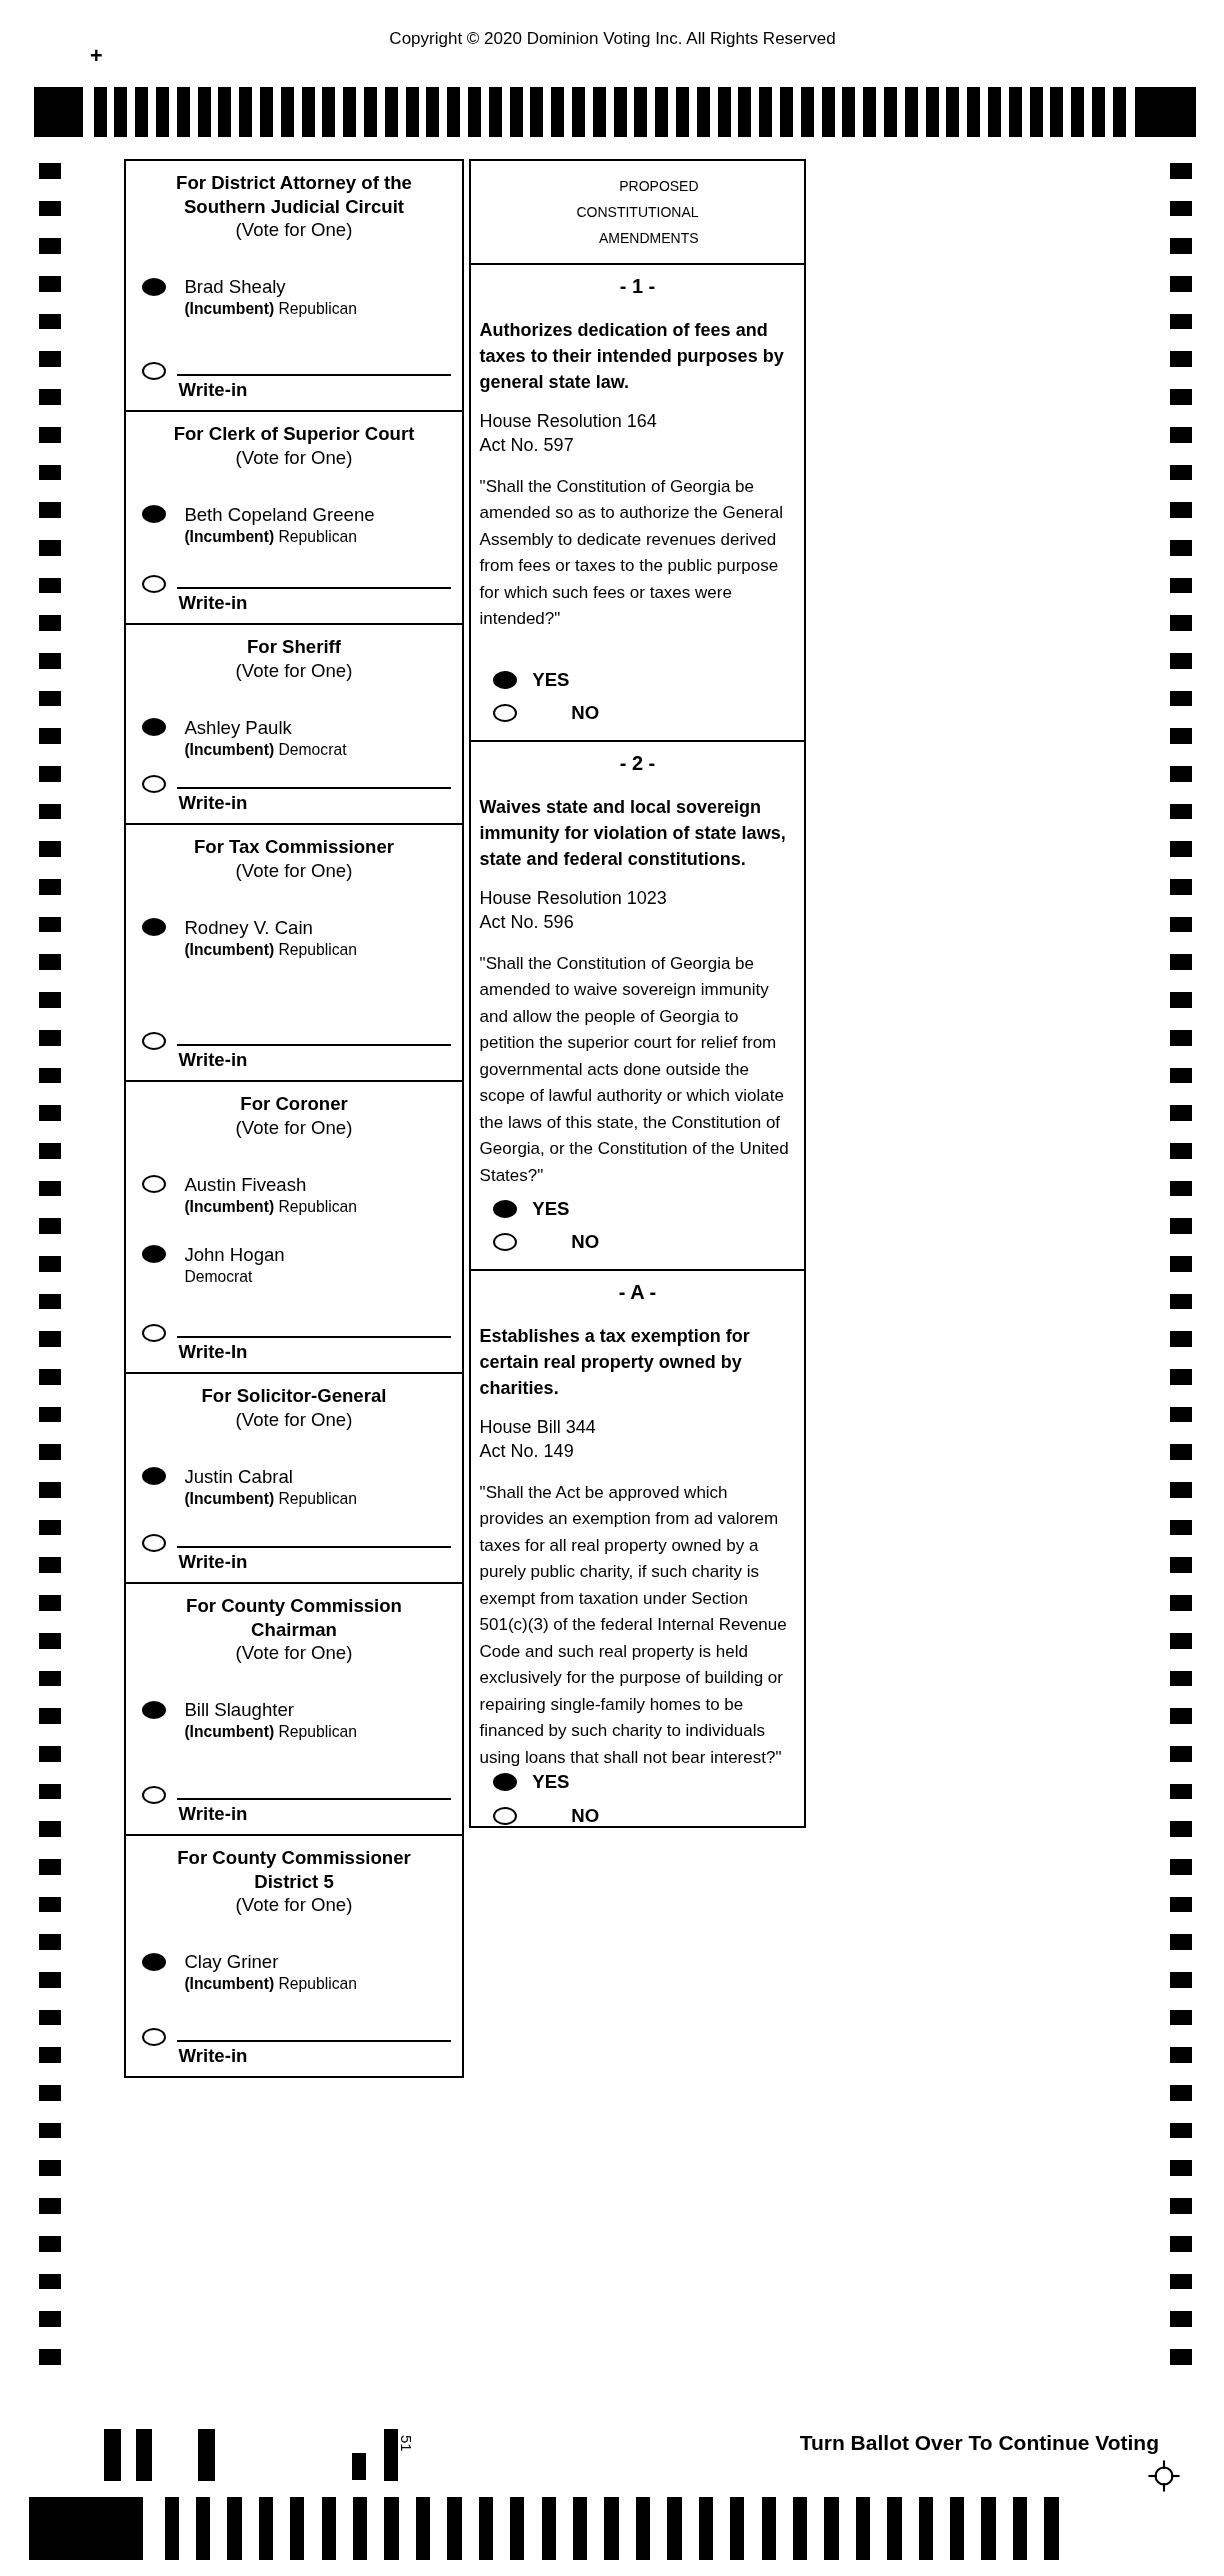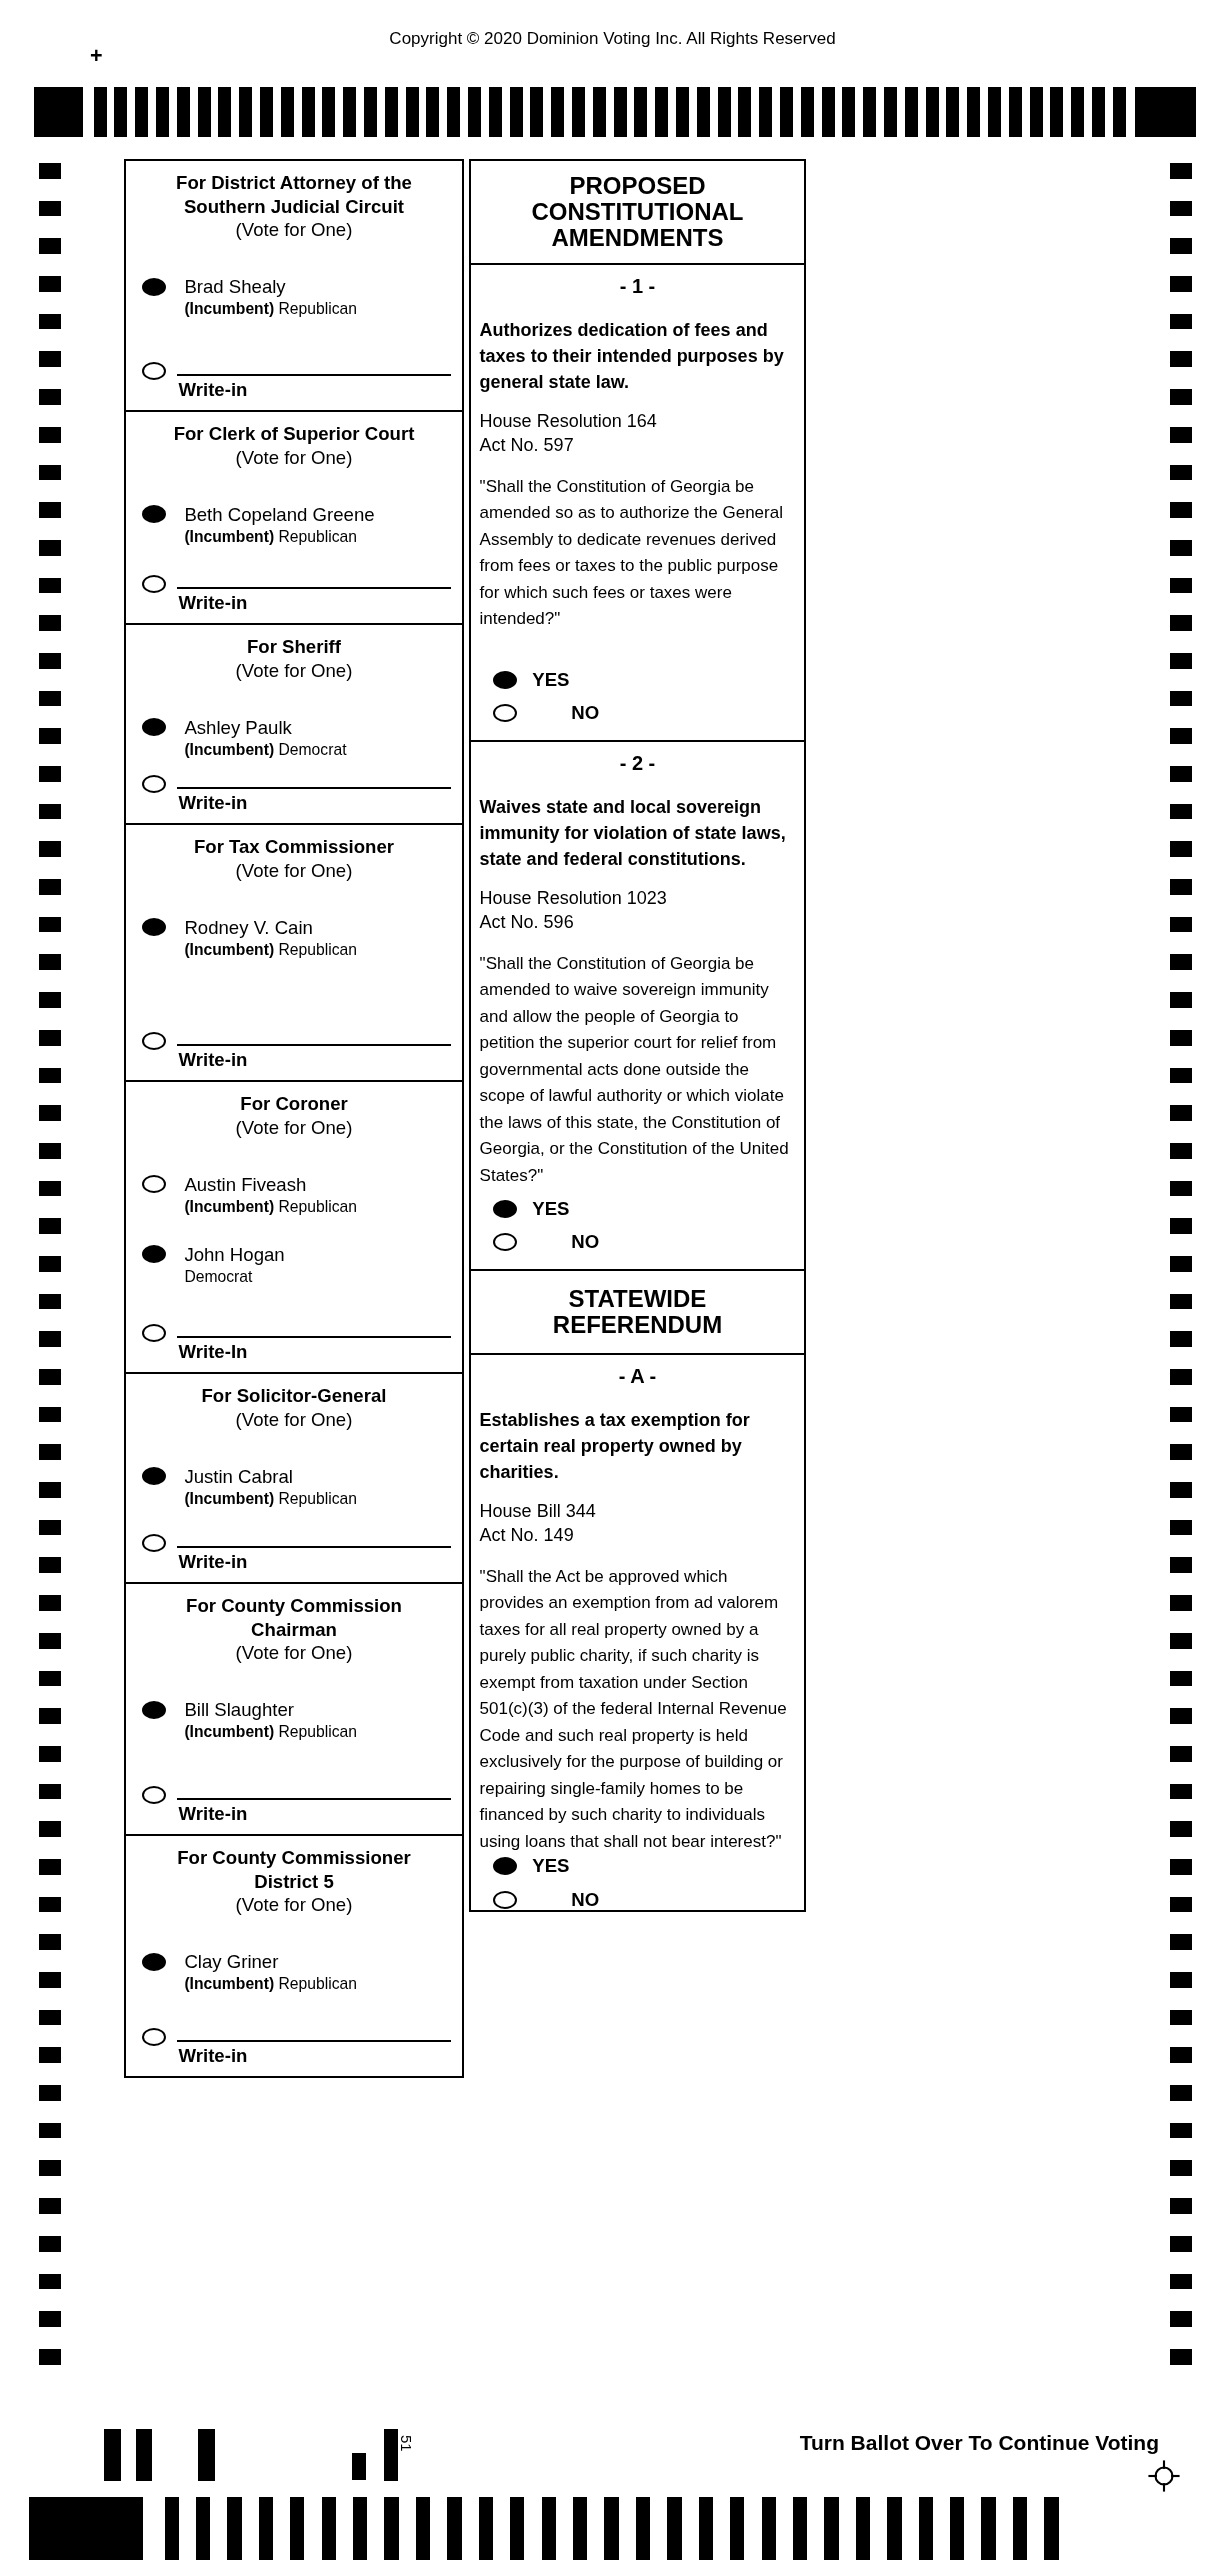--- a/index.html
+++ b/index.html
@@ -49,21 +49,21 @@
   .cand-text{margin-left:18.6px;}
   .cand-name{font-weight:normal;font-size:18.6px;line-height:23px;}
   .cand-party{font-size:15.7px;line-height:21px;}
   .pfx{font-weight:bold;}
   .writein{display:flex;align-items:flex-end;padding:0 4.3px 8.6px 8.6px;}
   .writein .oval{margin-bottom:21.5px;}
   .w-right{flex:1;margin-left:11.4px;}
   .w-line{border-top:2.1px solid #000;}
   .w-label{font-weight:bold;font-size:18.6px;padding:3.6px 0 0 1.4px;}
   
-  .m-head{font-weight:bold;font-size:24px;line-height:26px;text-align:center;white-space:pre-line;display:flex;align-items:center;justify-content:center;}
+  .m-head{font-weight:normal;font-size:14px;line-height:26px;text-align:right;white-space:pre-line;display:flex;align-items:center;justify-content:center;}
   .measure{display:flex;flex-direction:column;padding:0 8.6px;}
   .m-num{font-weight:bold;font-size:20px;text-align:center;margin-top:10px;}
   .m-sum{font-weight:bold;font-size:18px;line-height:26px;margin-top:18.6px;}
   .m-ref{font-size:18px;line-height:24px;margin-top:14.3px;white-space:pre-line;}
   .m-q{font-size:17px;line-height:26.5px;margin-top:17px;}
   .choice{display:flex;align-items:center;margin:0 0 11.4px 13px;}
   .choice.no{margin-bottom:15.7px;gap:39px;}
   .choice .oval{margin-right:15.7px;}
   .choice-label{font-weight:bold;font-size:18.6px;}
 </style>
@@ -460,22 +460,20 @@
     <div class="choice">
       <span class="oval filled"></span>
       <span class="choice-label">YES</span>
     </div>
     <div class="choice no">
       <span class="oval"></span>
       <span class="choice-label">NO</span>
     </div>
   </section>
 
-  <section class="m-head" style="height:84px">STATEWIDE
-REFERENDUM</section>
 
   <section class="measure" style="height:557px">
     <div class="m-num">- A -</div>
     <div class="m-sum">Establishes a tax exemption for certain real property owned by charities.</div>
     <div class="m-ref">House Bill 344
 Act No. 149</div>
     <div class="m-q">"Shall the Act be approved which provides an exemption from ad valorem taxes for all real property owned by a purely public charity, if such charity is exempt from taxation under Section 501(c)(3) of the federal Internal Revenue Code and such real property is held exclusively for the purpose of building or repairing single-family homes to be financed by such charity to individuals using loans that shall not bear interest?"</div>
     <div class="spacer"></div>
     <div class="choice">
       <span class="oval filled"></span>

